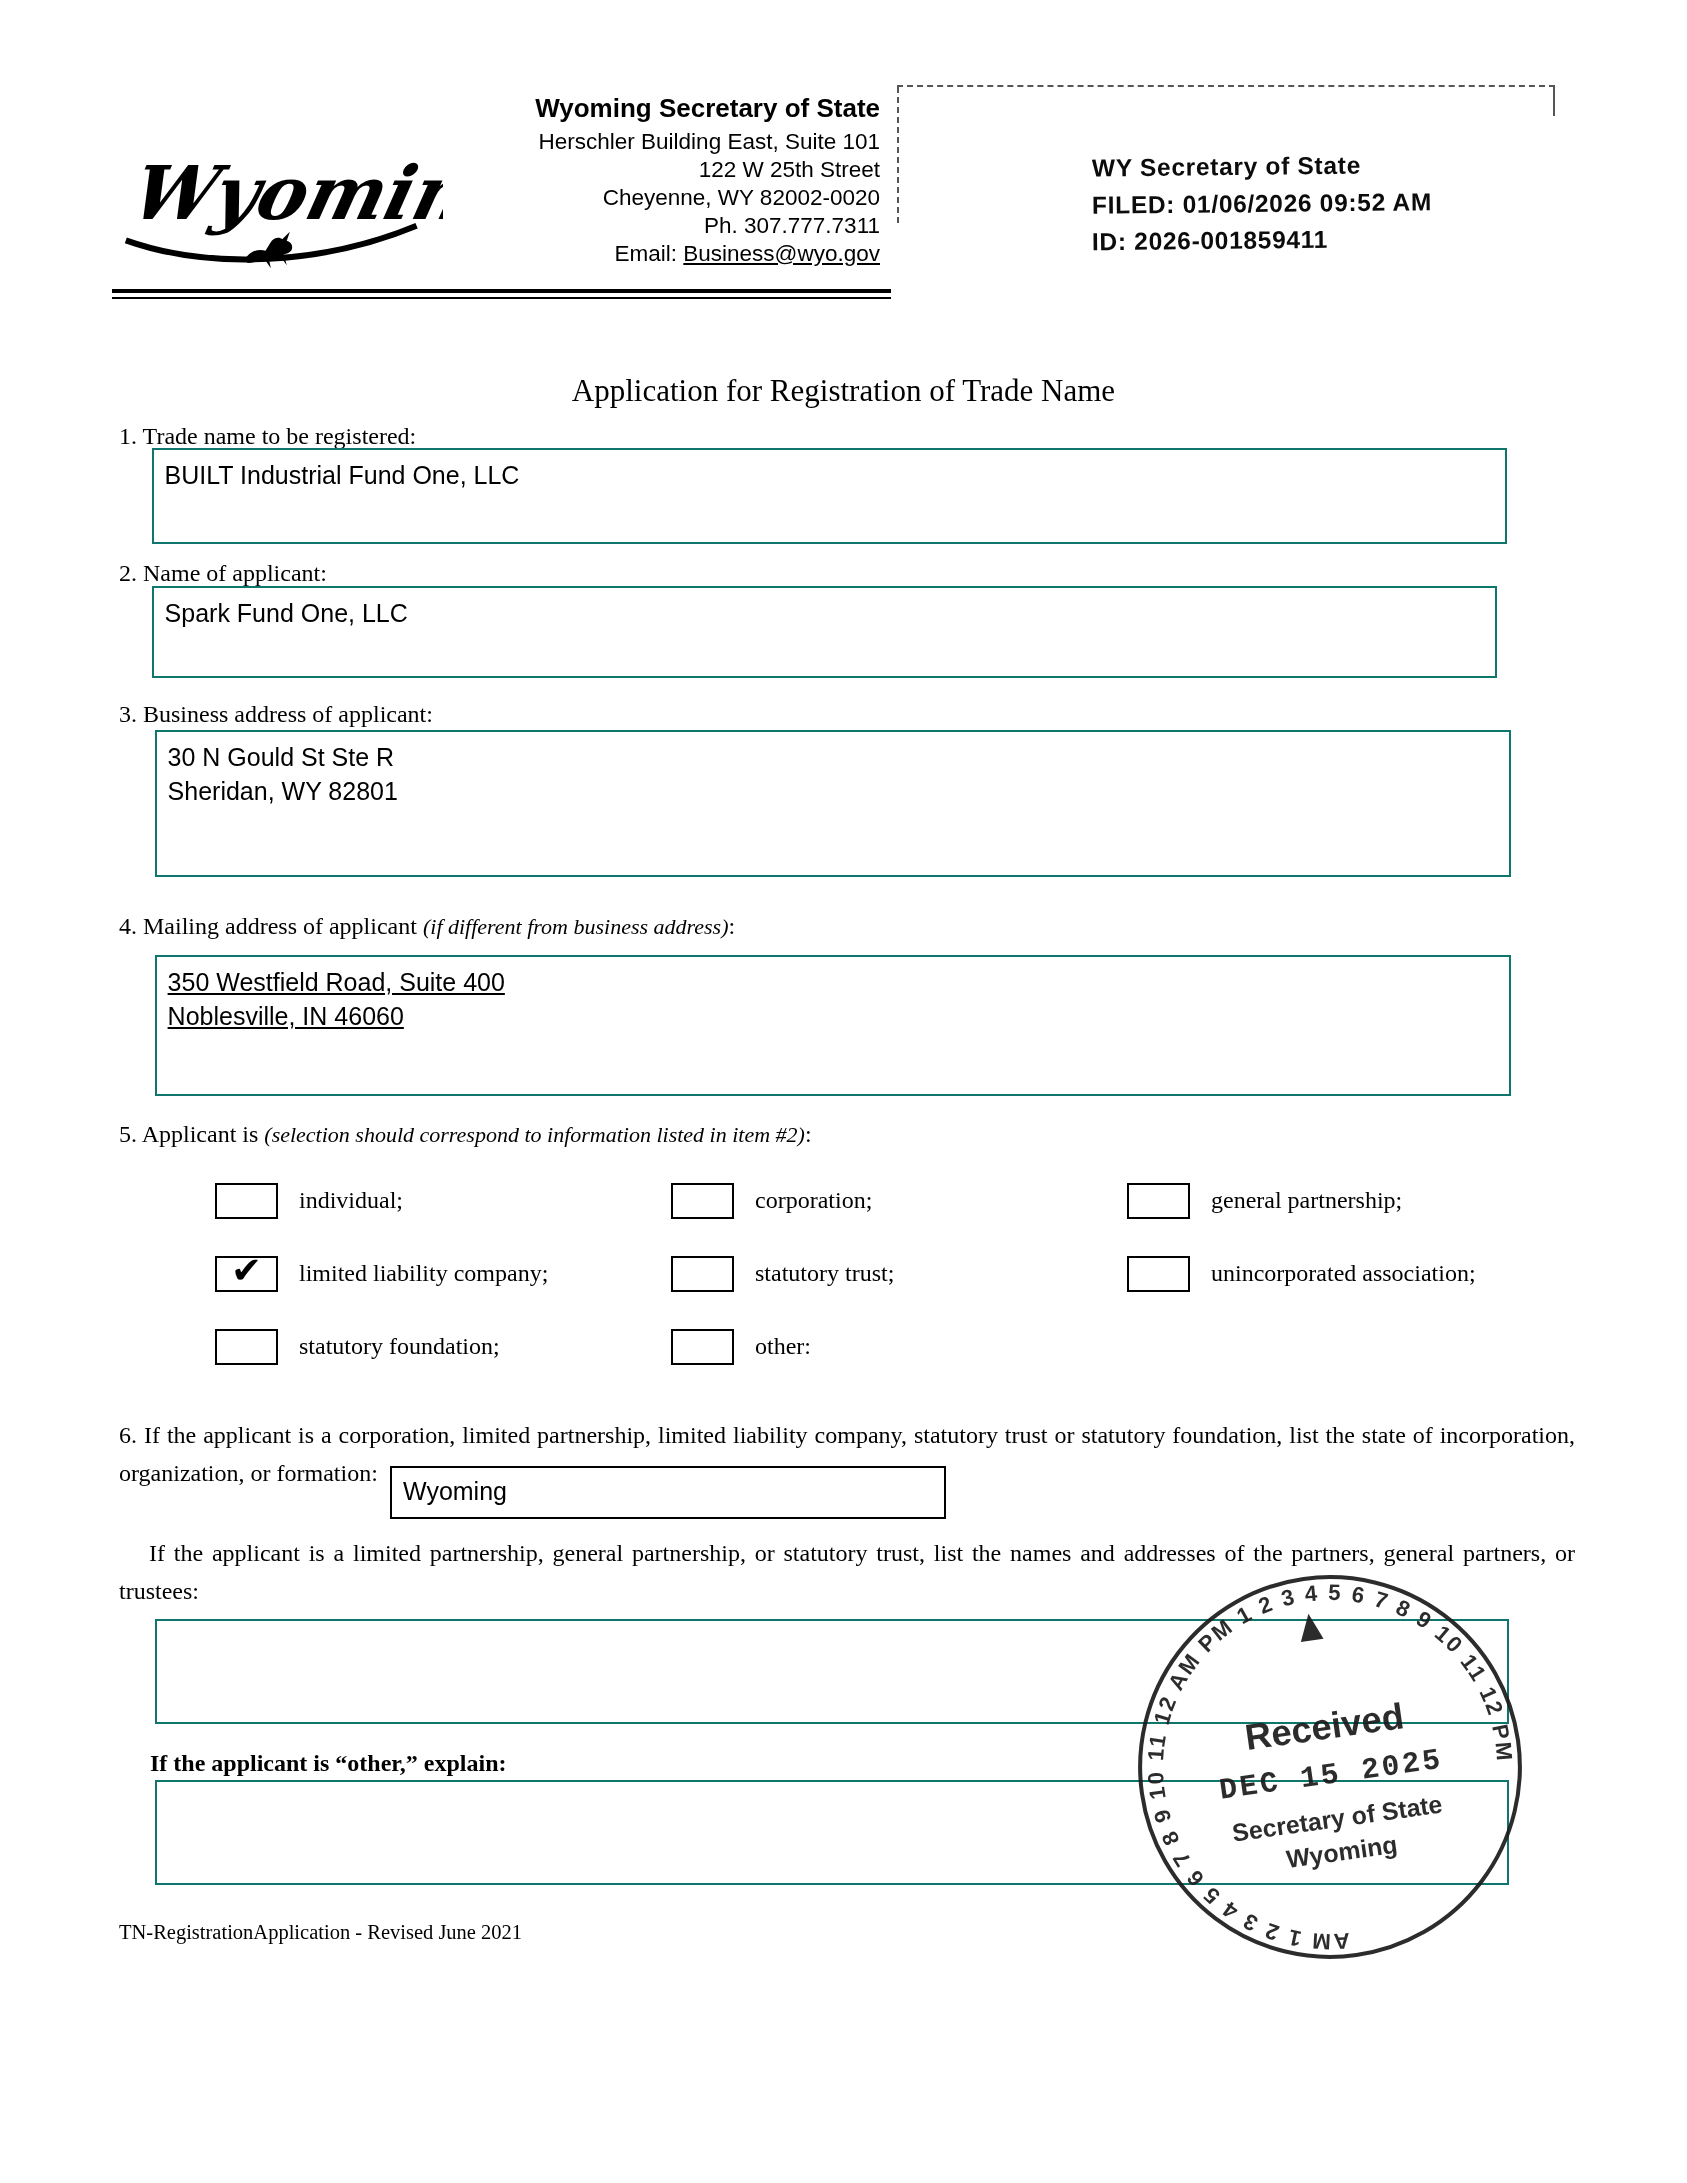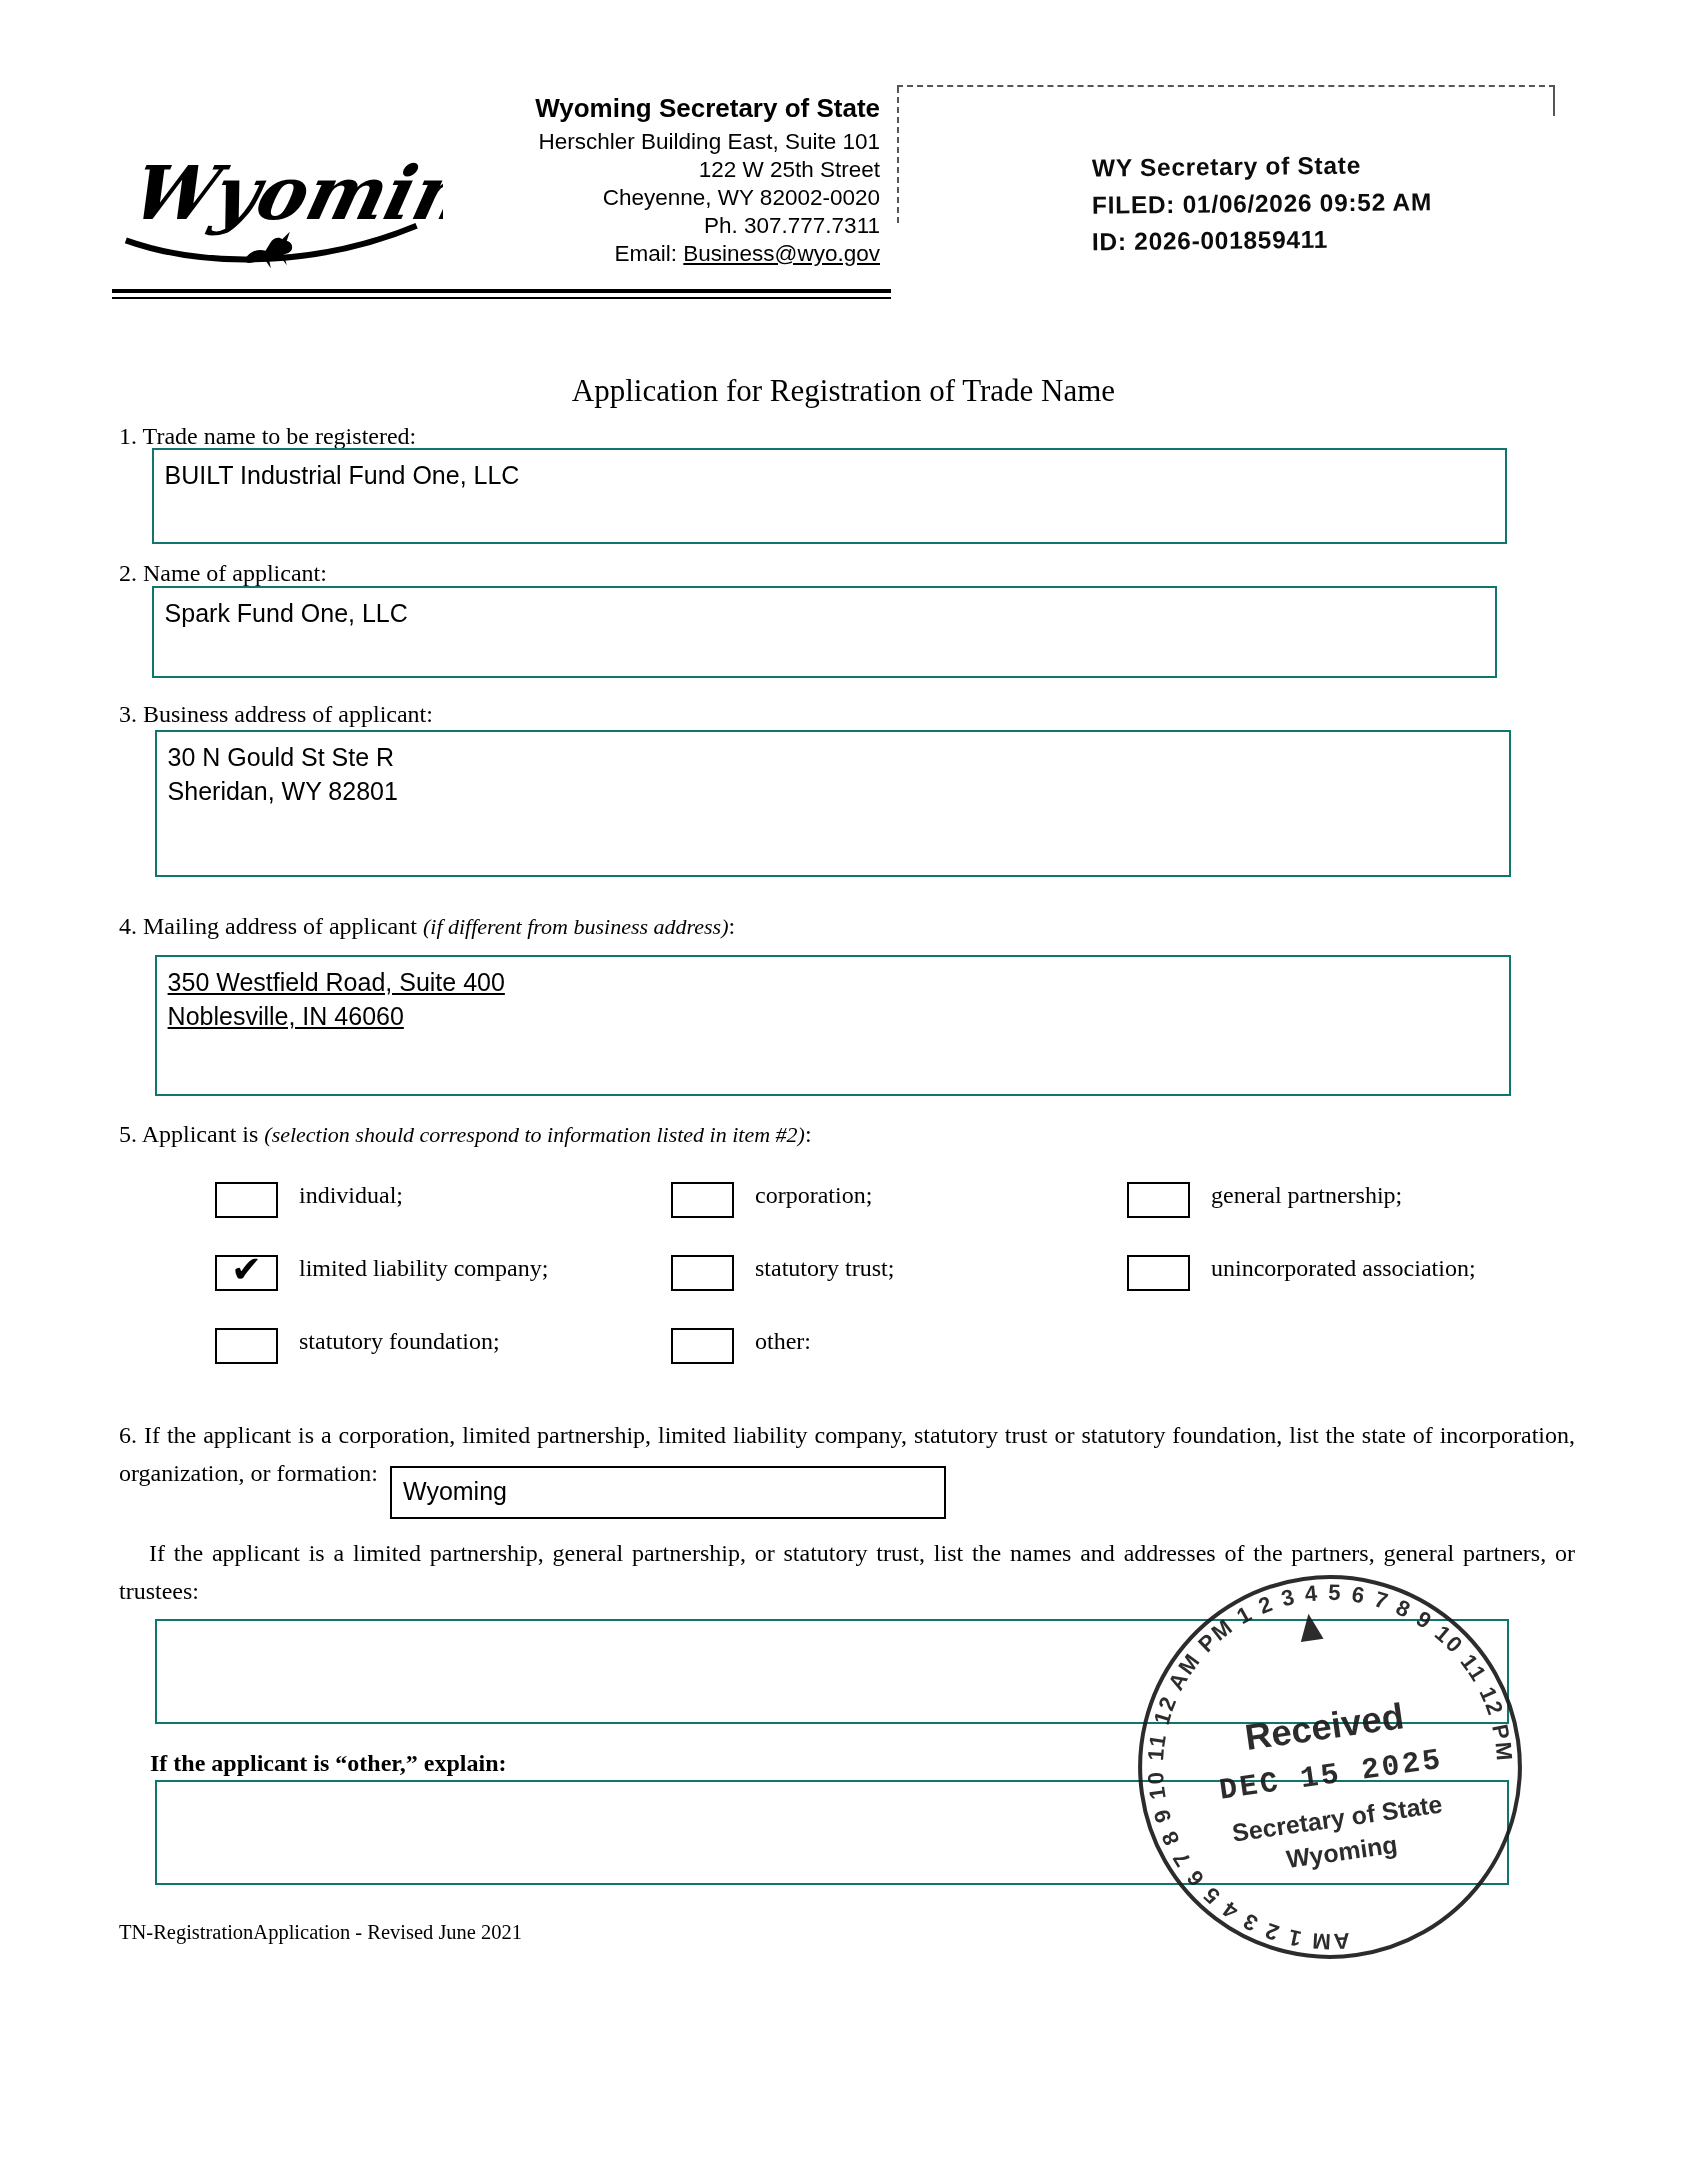--- a/index.html
+++ b/index.html
@@ -36,21 +36,21 @@
   #i1b { left:152px; top:448px; width:1355px; height:96px; }
   #i2l { left:119px; top:560px; }
   #i2b { left:152px; top:586px; width:1345px; height:92px; }
   #i3l { left:119px; top:701px; }
   #i3b { left:155px; top:730px; width:1356px; height:147px; }
   #i4l { left:119px; top:913px; }
   #i4b { left:155px; top:955px; width:1356px; height:141px;text-decoration:underline; }
   #i5l { left:119px; top:1121px; }
 
   .chk-grid { left:215px; top:1182px; display:grid; grid-template-columns:456px 456px auto; row-gap:36px; }
-  .chk-cell { display:flex; align-items:flex-start; height:37px; }
+  .chk-cell { display:flex; align-items:center; height:37px; }
   .chk-box { width:63px; height:36px; border:2px solid #000; flex:0 0 auto;
              display:flex; align-items:center; justify-content:center; }
   .chk-mark { font-family:"DejaVu Sans", sans-serif; font-size:37px; font-weight:bold; line-height:0; position:relative; top:-2.6px; }
   .chk-label { margin-left:21px; font-size:24px; white-space:nowrap; }
 
   .para { font-size:24px; line-height:1.6; text-align:justify; }
   #i6p1 { left:119px; top:1416px; width:1456px; }
   .state-box { display:inline-block; width:556px; height:53px; border:2px solid #000; vertical-align:-18.5px; margin-left:6.6px; }
   .state-box .val { padding:6.6px 10.6px; display:block; }
   #i6p2 { left:119px; top:1534px; width:1456px; text-indent:30px; }

